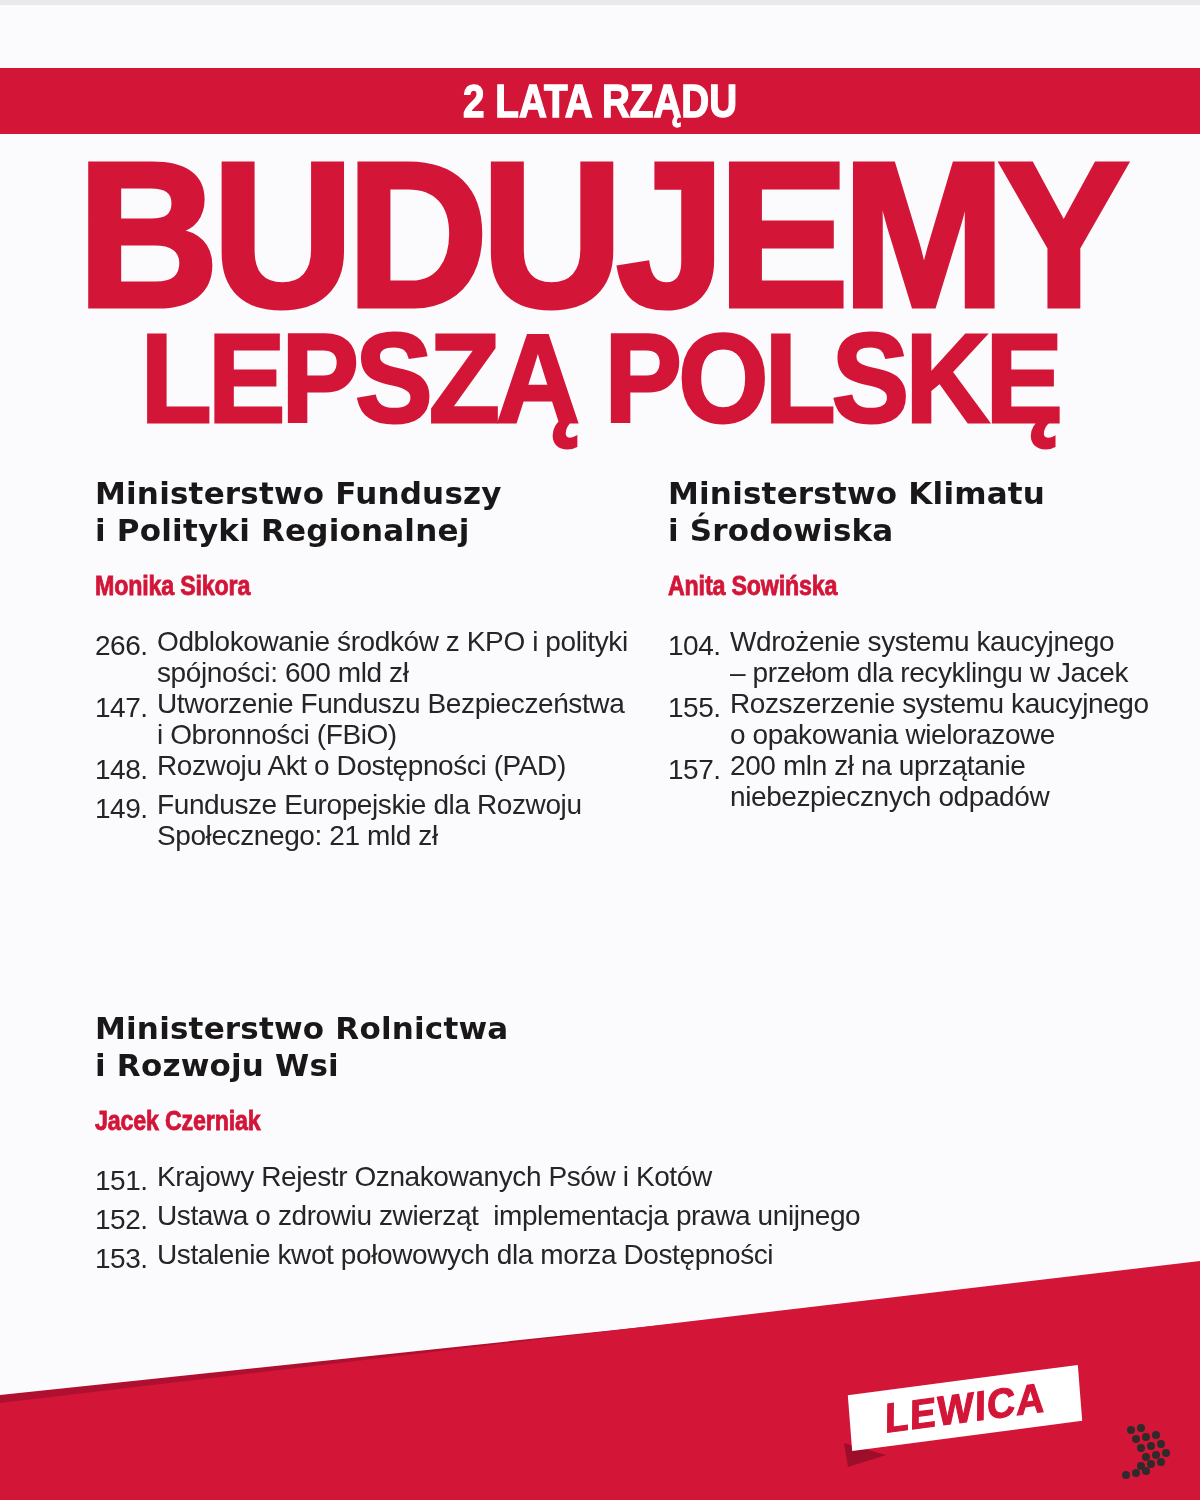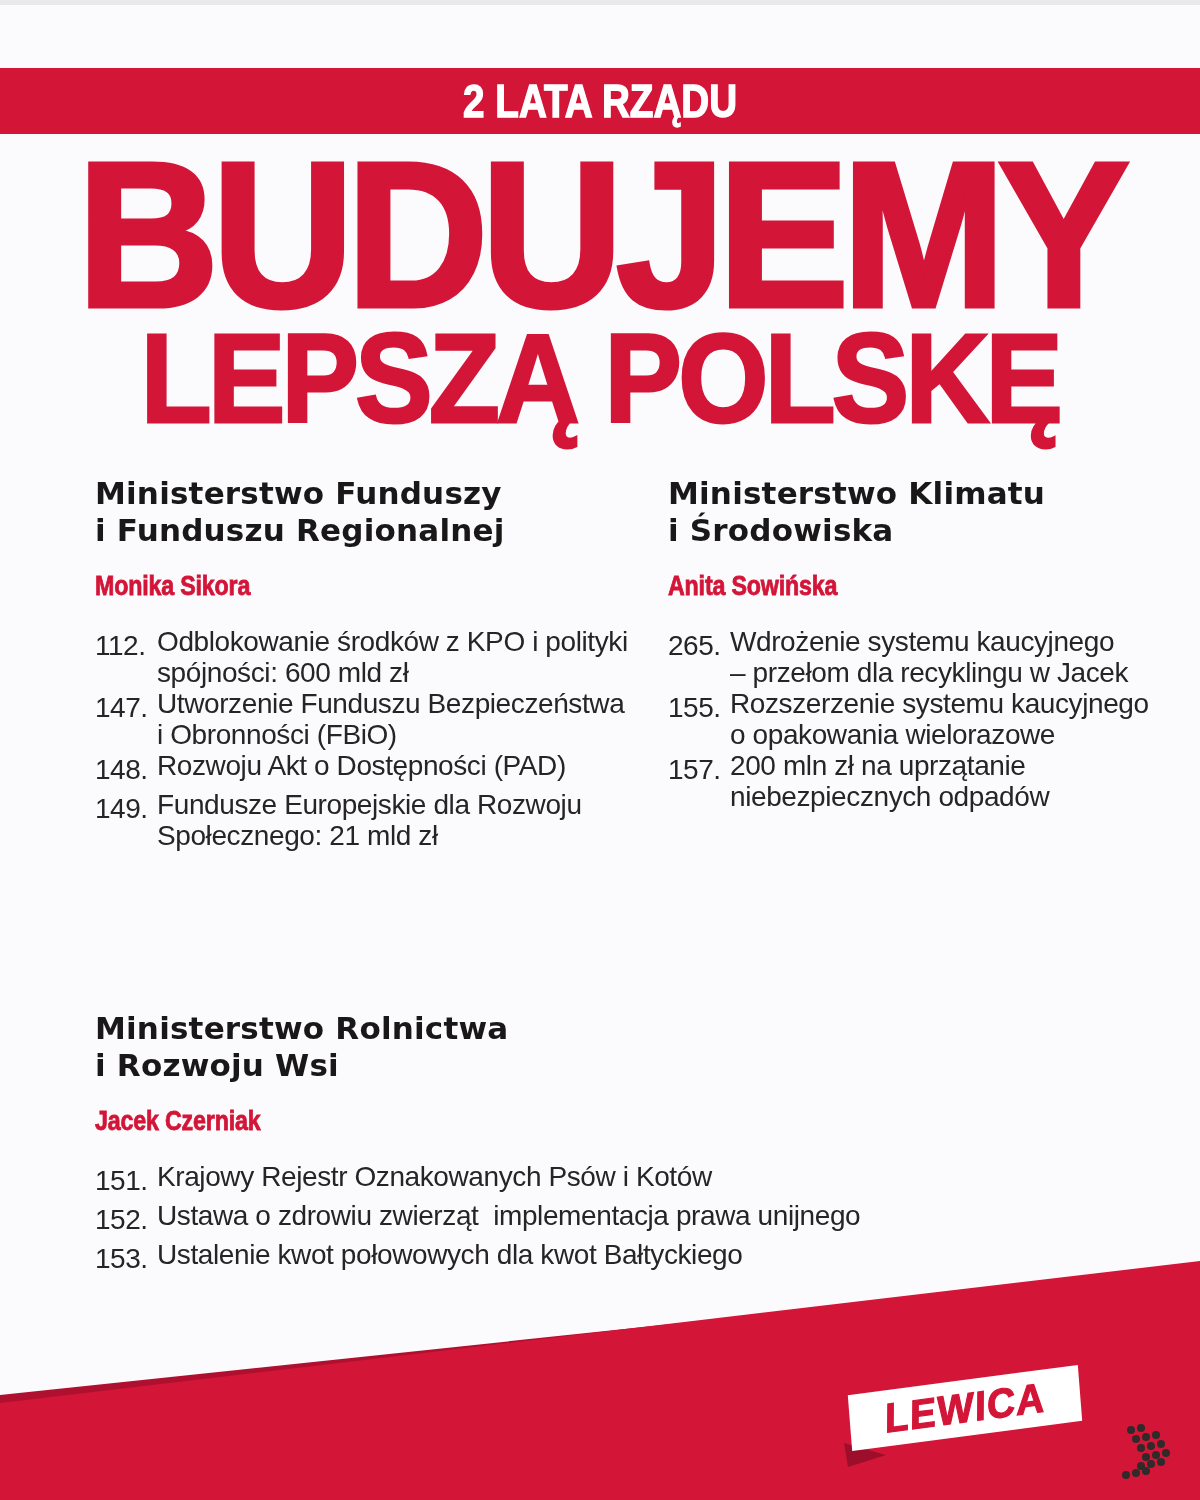--- a/index.html
+++ b/index.html
@@ -87,25 +87,25 @@
     <span class="topbar-text">2 LATA RZĄDU</span>
   </div>
 
   <div class="headline">
     <div class="h-line1">BUDUJEMY</div>
     <div class="h-line2">LEPSZĄ POLSKĘ</div>
   </div>
 
   <div class="section sec-1">
     <div class="ministry">Ministerstwo Funduszy
-i Funduszu Regionalnej</div>
+i Polityki Regionalnej</div>
     <div class="minister">Monika Sikora</div>
     <div class="items">
       <div class="item">
-        <span class="num">112.</span>
+        <span class="num">266.</span>
         <span class="txt">Odblokowanie środków z KPO i polityki
 spójności: 600 mld zł</span>
       </div>
       <div class="item">
         <span class="num">147.</span>
         <span class="txt">Utworzenie Funduszu Bezpieczeństwa
 i Obronności (FBiO)</span>
       </div>
       <div class="item">
         <span class="num">148.</span>
@@ -118,21 +118,21 @@
       </div>
     </div>
   </div>
 
   <div class="section sec-2">
     <div class="ministry">Ministerstwo Klimatu
 i Środowiska</div>
     <div class="minister">Anita Sowińska</div>
     <div class="items">
       <div class="item">
-        <span class="num">265.</span>
+        <span class="num">104.</span>
         <span class="txt">Wdrożenie systemu kaucyjnego
 – przełom dla recyklingu w Jacek</span>
       </div>
       <div class="item">
         <span class="num">155.</span>
         <span class="txt">Rozszerzenie systemu kaucyjnego
 o opakowania wielorazowe</span>
       </div>
       <div class="item">
         <span class="num">157.</span>
@@ -150,21 +150,21 @@
       <div class="item">
         <span class="num">151.</span>
         <span class="txt">Krajowy Rejestr Oznakowanych Psów i Kotów</span>
       </div>
       <div class="item">
         <span class="num">152.</span>
         <span class="txt">Ustawa o zdrowiu zwierząt  implementacja prawa unijnego</span>
       </div>
       <div class="item">
         <span class="num">153.</span>
-        <span class="txt">Ustalenie kwot połowowych dla kwot Bałtyckiego</span>
+        <span class="txt">Ustalenie kwot połowowych dla morza Dostępności</span>
       </div>
     </div>
   </div>
 
   <svg class="footer-band" width="1200" height="1500" viewBox="0 0 1200 1500" xmlns="http://www.w3.org/2000/svg">
     <polygon points="0,1390 710,1315 710,1500 0,1500" fill="var(--red-dark,#b01030)"></polygon>
     <polygon points="0,1398 1200,1256 1200,1500 0,1500" fill="var(--red,#d31538)"></polygon>
     <polygon points="844,1438 886,1450 848,1462" fill="#9d0e2b"></polygon>
 
     <g class="dots-icon" fill="#2e2b2a">

